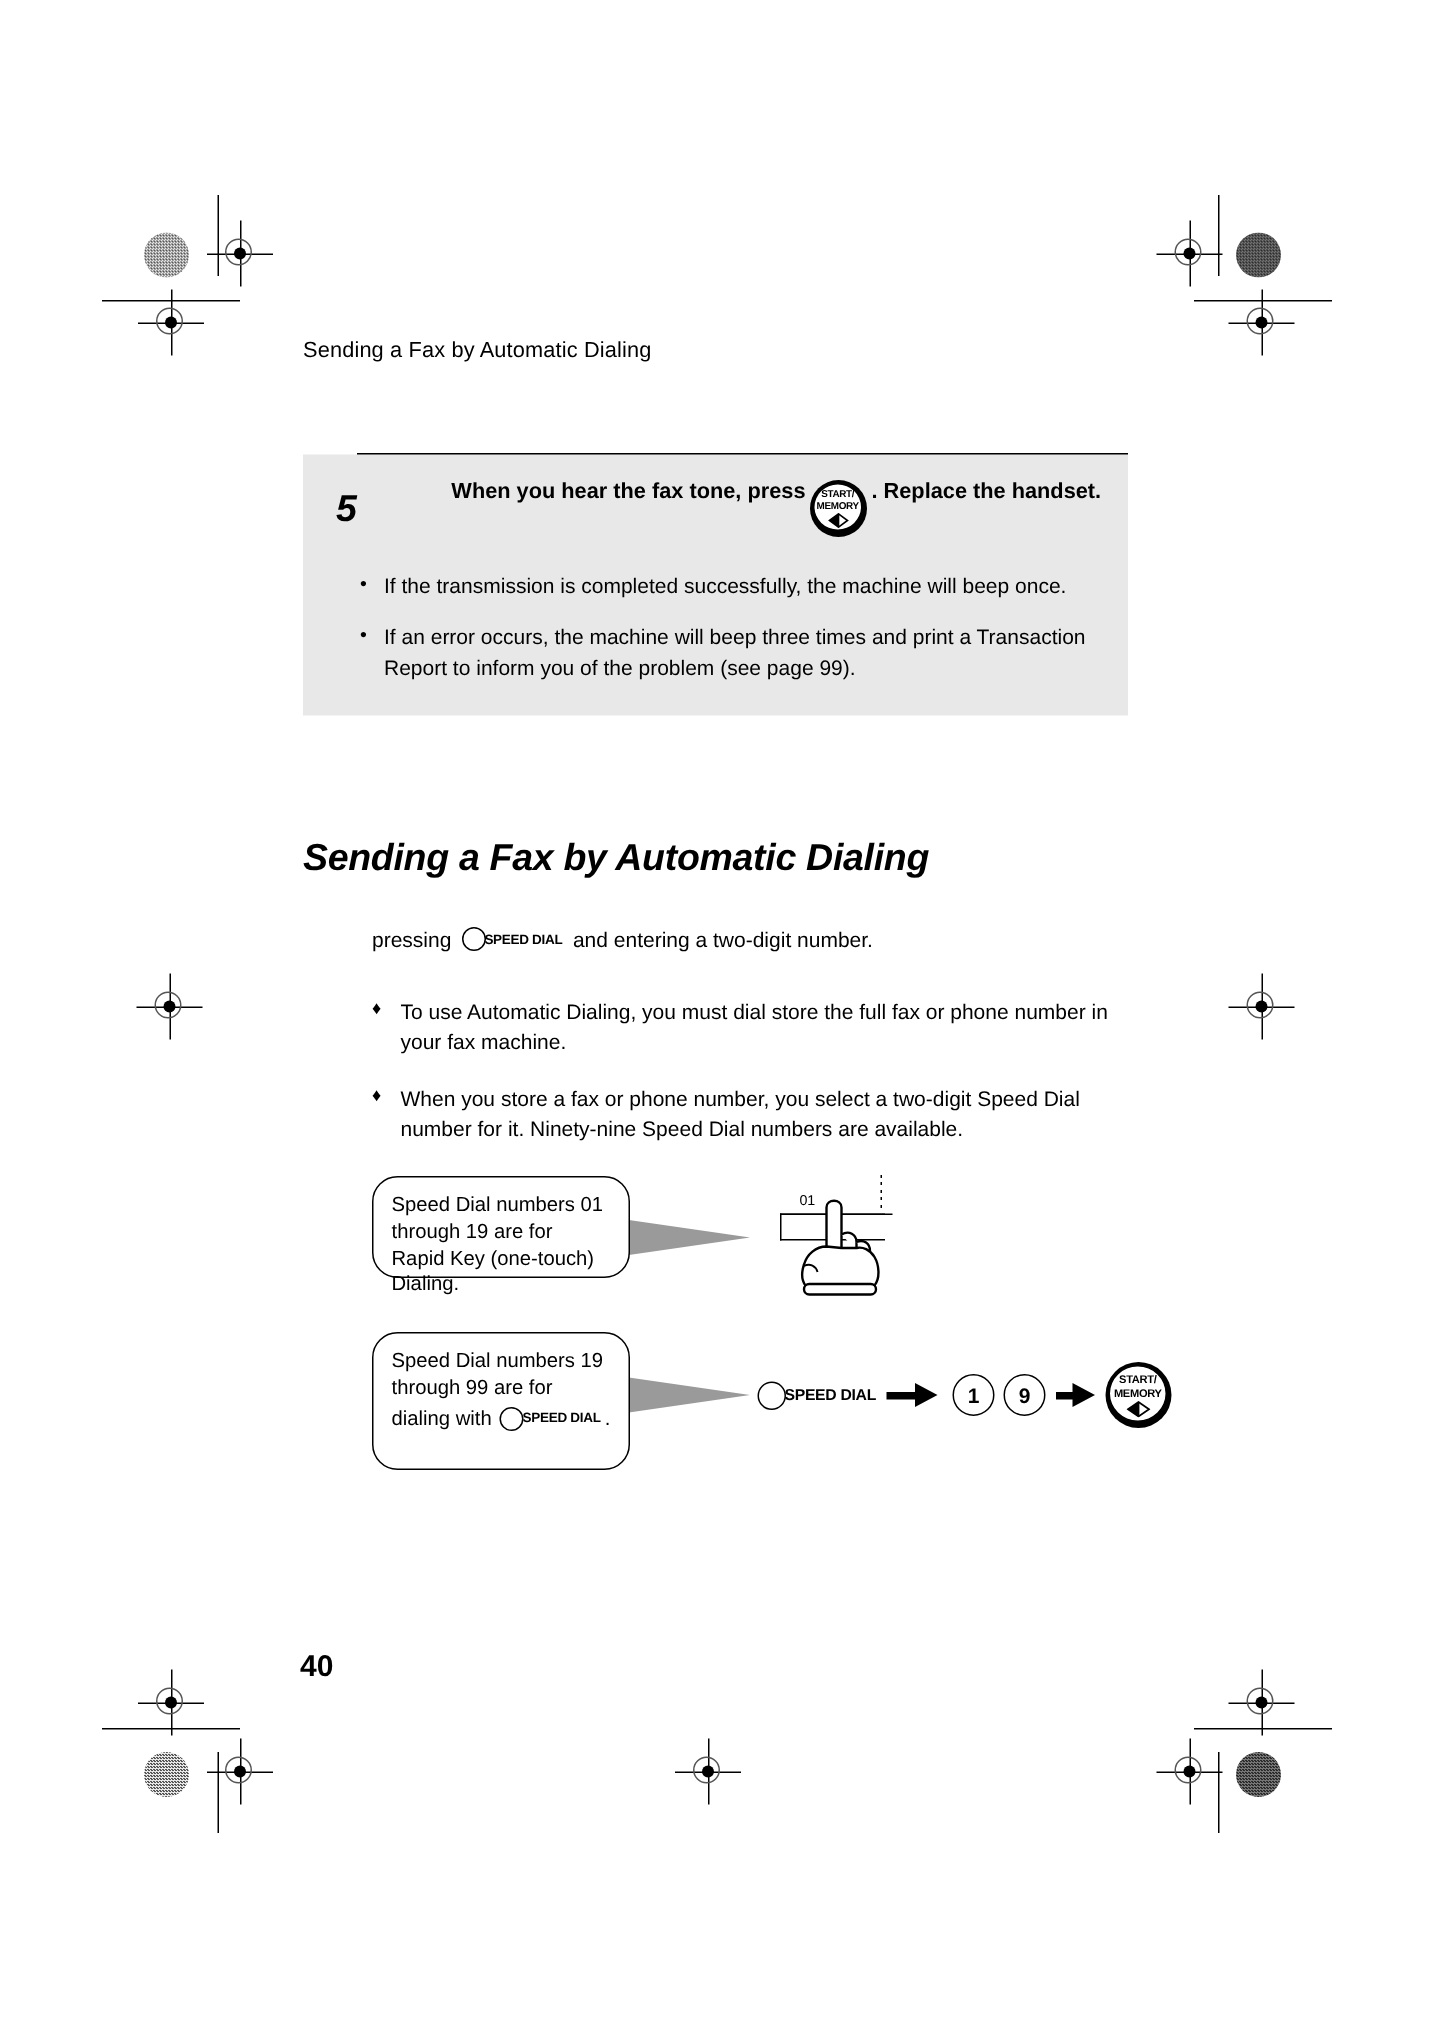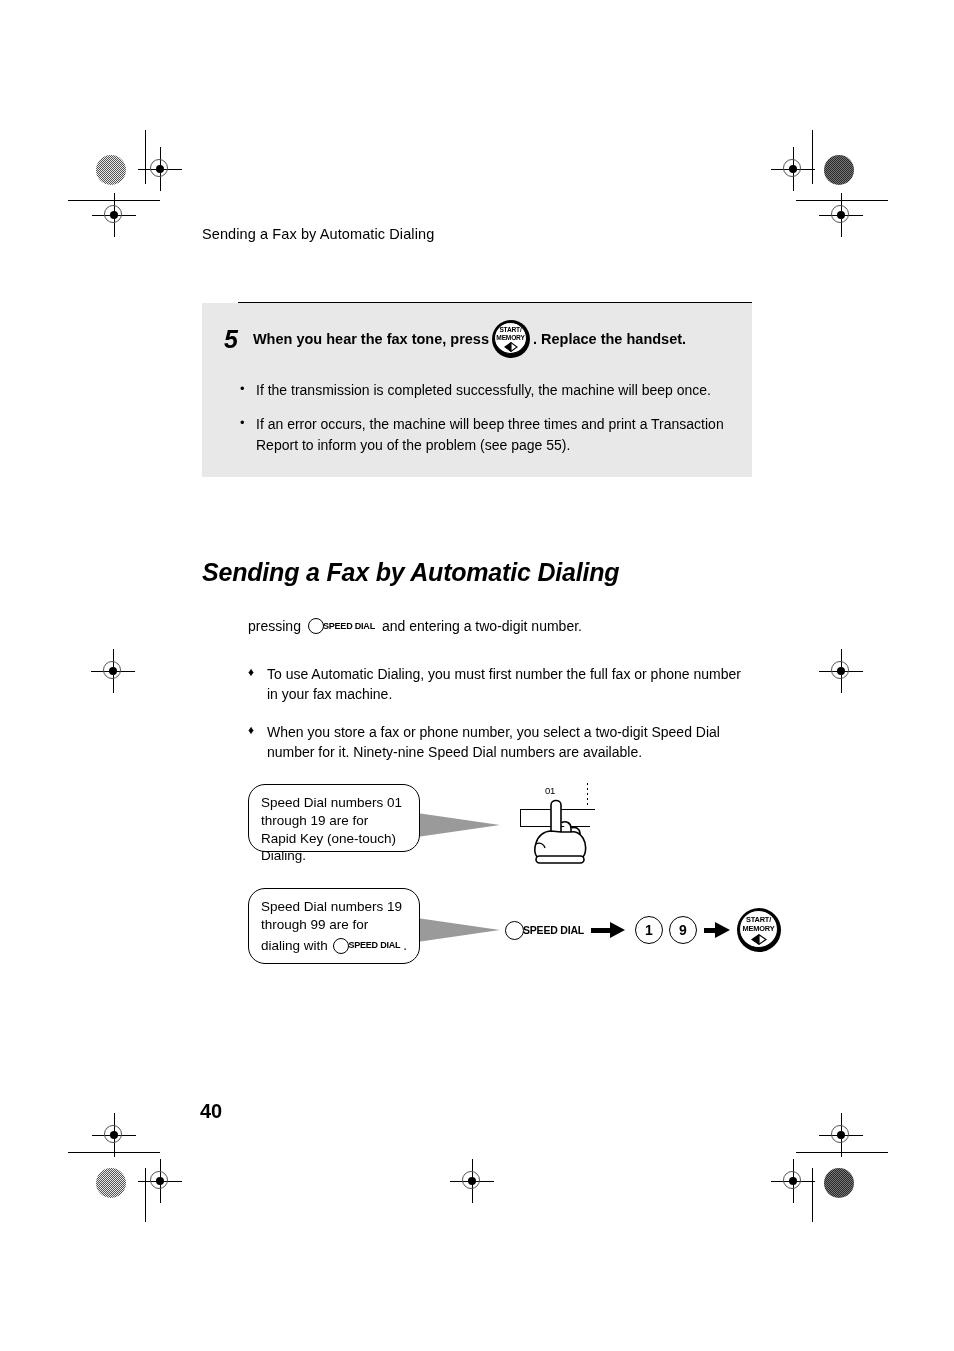--- a/index.html
+++ b/index.html
@@ -108,23 +108,24 @@
     font-size: 25px;
     font-weight: bold;
     font-style: italic;
     line-height: 1;
     margin-right: 15px;
   }
   .step-title {
     font-size: 14.5px;
     font-weight: bold;
     display: flex;
-    align-items: center;
+    align-items: flex-start;
     flex-wrap: nowrap;
     white-space: nowrap;
+    margin-left: 48px;
   }
   .step-bullets {
     padding: 8px 28px 22px 38px;
   }
   .bullet-row {
     display: flex;
     margin-top: 14px;
     font-size: 14px;
     line-height: 1.45;
   }
@@ -283,25 +284,24 @@
   .rapidkey-wrap {
     position: absolute;
     left: 500px;
     top: 783px;
     width: 120px;
     height: 90px;
   }
   .rk-label {
     position: absolute;
     left: 33px;
-    top: 2px;
+    top: 12px;
     font-size: 9.5px;
     font-weight: normal;
     letter-spacing: -0.2px;
-    margin-left: 12px;
   }
   .rk-dots {
     position: absolute;
     left: 87px;
     top: 0px;
     width: 1px;
     height: 24px;
     background: repeating-linear-gradient(#000 0 2px, transparent 2px 5px);
   }
   .rk-bar {
@@ -491,21 +491,21 @@
     </div>
   </div>
 
   <div class="step-bullets">
     <div class="bullet-row">
       <div class="bul">•</div>
       <div class="btxt">If the transmission is completed successfully, the machine will beep once.</div>
     </div>
     <div class="bullet-row">
       <div class="bul">•</div>
-      <div class="btxt">If an error occurs, the machine will beep three times and print a Transaction Report to inform you of the problem (see page 55).</div>
+      <div class="btxt">If an error occurs, the machine will beep three times and print a Transaction Report to inform you of the problem (see page 99).</div>
     </div>
   </div>
 </div>
 
 <div class="section-heading">Sending a Fax by Automatic Dialing</div>
 
 <div class="body-copy">
   <div class="ln2">
     <span>pressing</span>
     <span style="display:inline-block;width:7px"></span>
@@ -514,21 +514,21 @@
       <span class="sd-lbl">SPEED DIAL</span>
     </span>
     <span style="display:inline-block;width:7px"></span>
     <span>and entering a two-digit number.</span>
   </div>
 </div>
 
 <div class="diamond-list">
   <div class="dia-row">
     <div class="dia">♦</div>
-    <div class="dtxt">To use Automatic Dialing, you must first number the full fax or phone number in your fax machine.</div>
+    <div class="dtxt">To use Automatic Dialing, you must dial store the full fax or phone number in your fax machine.</div>
   </div>
   <div class="dia-row">
     <div class="dia">♦</div>
     <div class="dtxt">When you store a fax or phone number, you select a two-digit Speed Dial number for it. Ninety-nine Speed Dial numbers are available.</div>
   </div>
 </div>
 
 <div class="gray-arrow" style="left:410px; top:812px;"></div>
 <div class="callout" style="left:248px; top:784px; width:172px; height:68px;">
   <span>Speed Dial numbers 01 through 19 are for Rapid Key (one-touch) Dialing.</span>
@@ -549,21 +549,21 @@
     <path d="M51 48 C44 48 38 53 36 60 C34 66 34 70 37 74 L83 74
              C87 69 86 60 83 55 C80 50 75 48 71 49 L61 49 Z" fill="#fff" stroke="#000" stroke-width="1.6" stroke-linejoin="round"></path>
 
     <path d="M36 61 C40 59 44 61 45 65" fill="none" stroke="#000" stroke-width="1.3"></path>
 
     <rect x="36" y="73" width="48" height="7" rx="3.5" fill="#fff" stroke="#000" stroke-width="1.6"></rect>
   </svg>
 </div>
 
 <div class="gray-arrow" style="left:410px; top:917px;"></div>
-<div class="callout" style="left:248px; top:888px; width:172px; height:76px;">
+<div class="callout" style="left:248px; top:888px; width:172px; height:92px;">
   <div>Speed Dial numbers 19</div>
   <div>through 99 are for</div>
   <div class="sdline">
     <span>dialing with</span>
     <span style="display:inline-block;width:6px"></span>
     <span class="key-speeddial">
       <span class="circ"></span>
       <span class="sd-lbl">SPEED DIAL</span>
     </span>
     <span style="display:inline-block;width:3px"></span>

